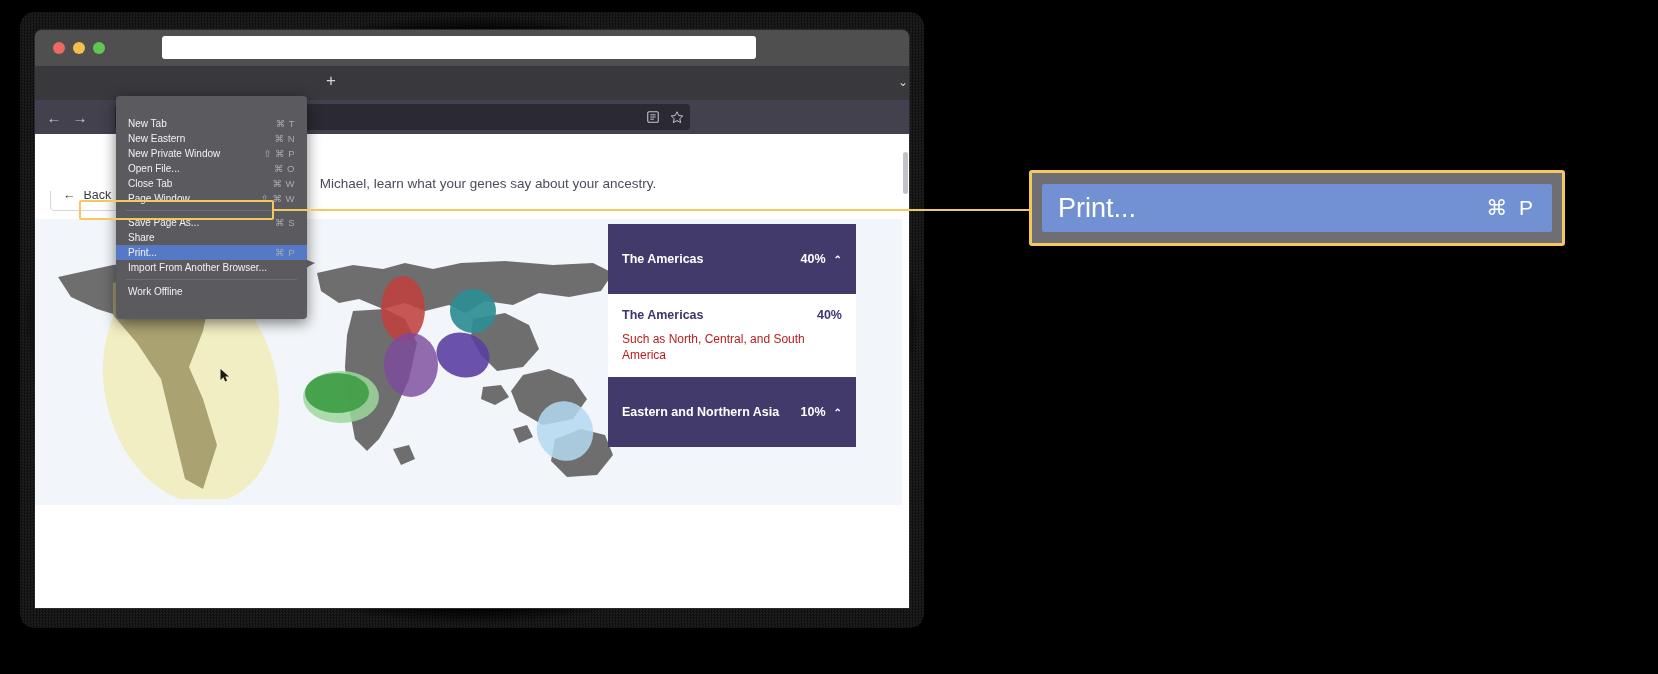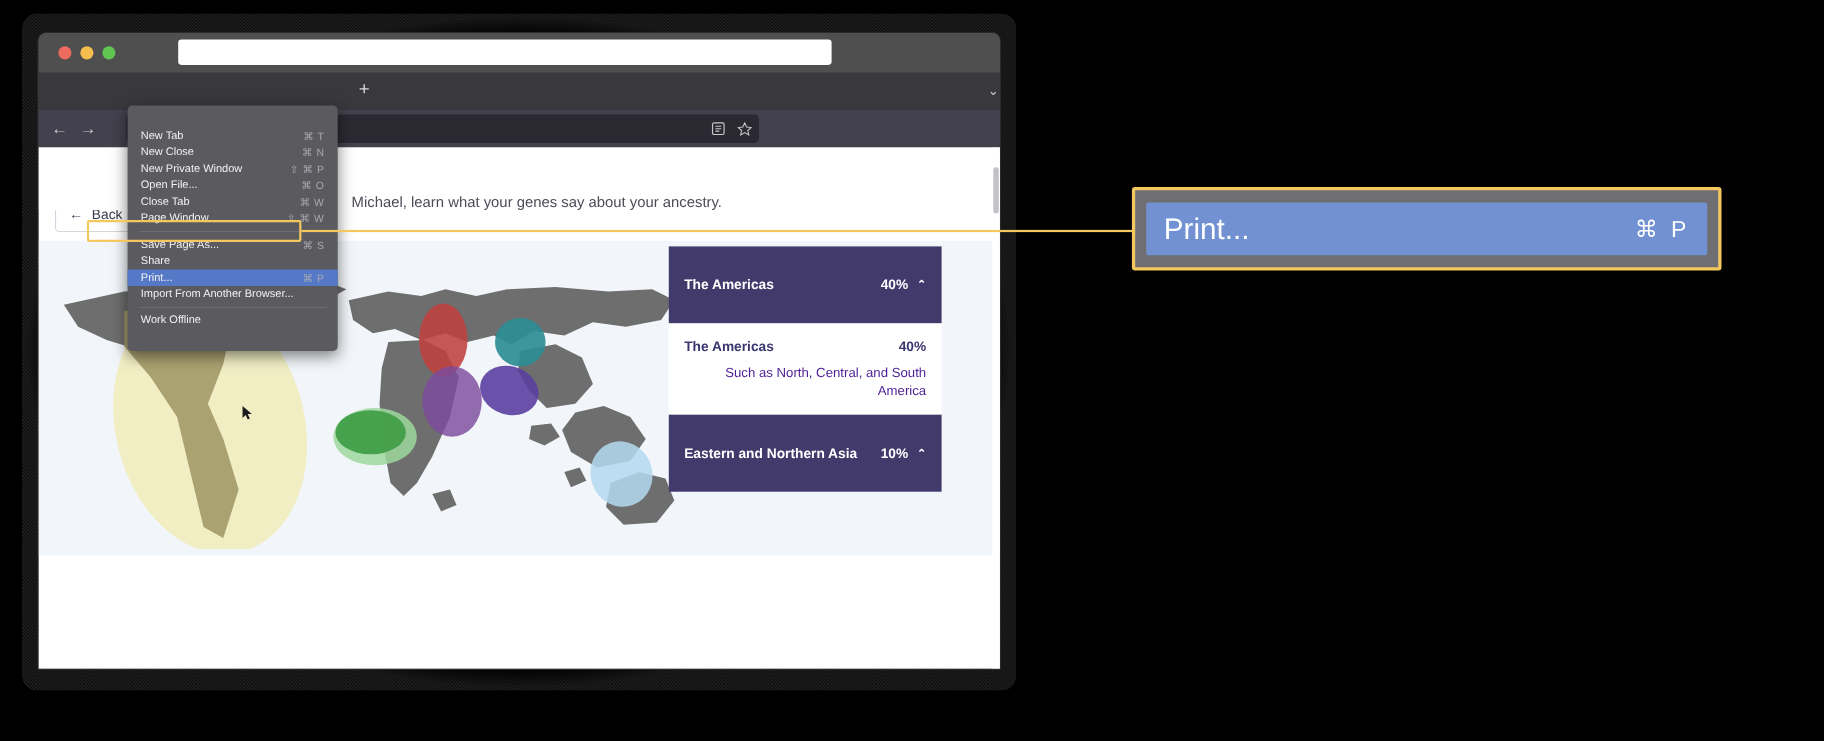--- a/index.html
+++ b/index.html
@@ -150,21 +150,21 @@
     background: #413a6b; color: #fff; height: 70px;
     display: flex; align-items: center; padding: 0 14px;
     font-size: 12.5px; font-weight: 700;
   }
   .card-head .pct { margin-left: auto; font-size: 12.5px; font-weight: 700; }
   .card-head .chev { margin-left: 8px; font-size: 10px; }
   .card-body { background: #fff; padding: 14px; }
   .card-body .row1 { display: flex; align-items: baseline; }
   .card-body .nm { font-size: 12.5px; font-weight: 700; color: #3b3670; }
   .card-body .pv { margin-left: auto; font-size: 12.5px; font-weight: 700; color: #3b3670; }
-  .card-body .desc { margin-top: 9px; font-size: 12px; color: #4c1d95; line-height: 1.35; text-align: right; }
+  .card-body .desc { margin-top: 9px; font-size: 12px; color: #b91c1c; line-height: 1.35; }
 
   
   #vscroll {
     position: absolute; right: 0; top: 0; width: 7px; height: 474px; background: #fff;
   }
   #vthumb {
     position: absolute; right: 1px; top: 18px; width: 5px; height: 42px;
     background: #c2c2c8; border-radius: 3px;
   }
 
@@ -342,21 +342,21 @@
         <div id="vthumb"></div>
       </div>
     </div>
 
     <div id="appmenu">
         <div class="mi">
           <span>New Tab</span>
           <span class="sc">⌘ T</span>
         </div>
         <div class="mi">
-          <span>New Close</span>
+          <span>New Eastern</span>
           <span class="sc">⌘ N</span>
         </div>
         <div class="mi">
           <span>New Private Window</span>
           <span class="sc">⇧ ⌘ P</span>
         </div>
         <div class="mi">
           <span>Open File...</span>
           <span class="sc">⌘ O</span>
         </div>

